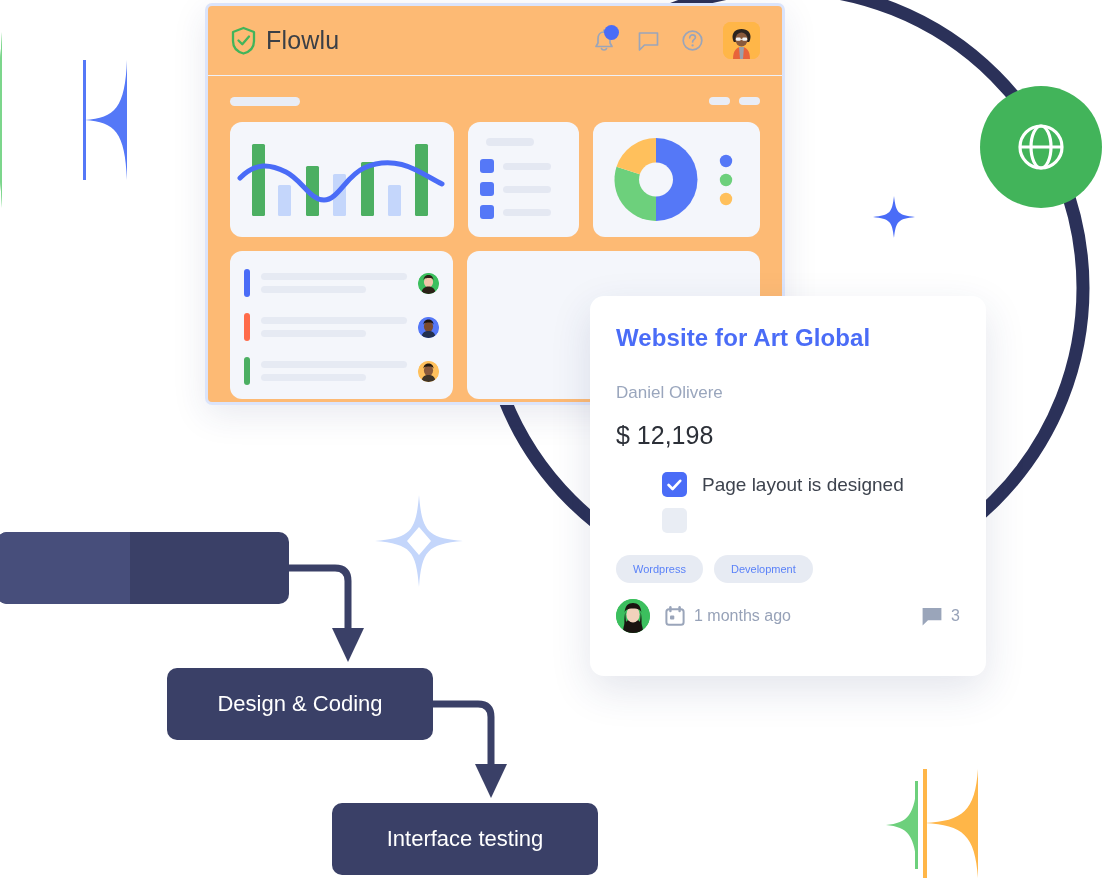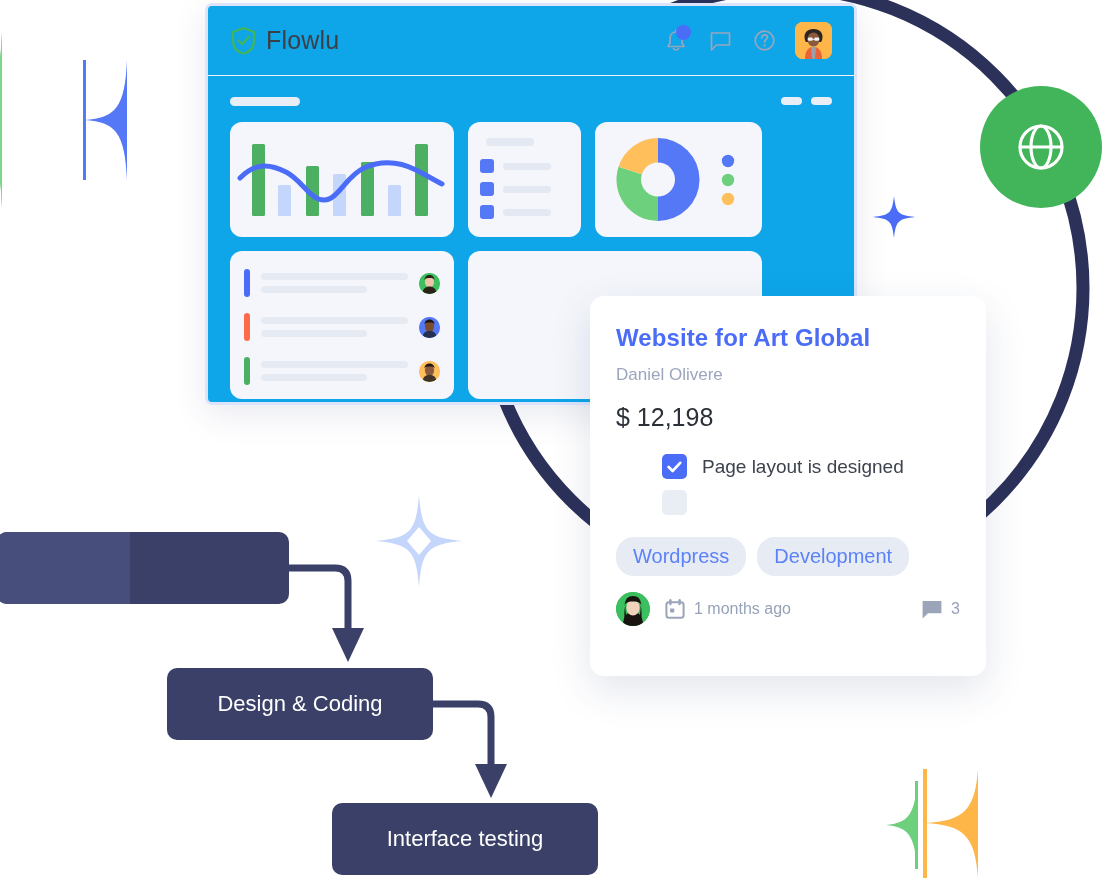--- a/index.html
+++ b/index.html
@@ -20,22 +20,22 @@
   #globe-badge {
     position: absolute; left: 980px; top: 86px;
     width: 122px; height: 122px; border-radius: 50%;
     background: #42b45a;
     display: flex; align-items: center; justify-content: center;
   }
 
   
   #dashboard {
     position: absolute; left: 205px; top: 3px;
-    width: 652px; height: 402px;
-    background: #0ea5e9;
+    width: 580px; height: 402px;
+    background: #fdba74;
     border: 3px solid #dbe4fb;
     border-radius: 7px;
     overflow: hidden;
     box-shadow: 0 10px 34px rgba(40,52,110,.10);
   }
   #dash-header {
     height: 70px; display: flex; align-items: center;
     justify-content: space-between;
     padding: 0 22px 0 22px;
     border-bottom: 1px solid #eef1f8;
@@ -83,31 +83,31 @@
 
   
   #project-card {
     position: absolute; left: 590px; top: 296px;
     width: 396px; height: 380px;
     background: #ffffff; border-radius: 14px;
     box-shadow: 0 14px 40px rgba(40,52,110,.13);
     padding: 28px 26px;
   }
   #card-title { font-size: 24px; font-weight: bold; color: #4a6cf7; letter-spacing: .1px; }
-  #card-client { font-size: 17px; color: #9aa6bd; margin-top: 13px; }
+  #card-client { font-size: 17px; color: #9aa6bd; margin-top: 31px; }
   #card-amount { font-size: 25px; color: #2c3038; margin-top: 18px; }
   .checklist { margin-top: 22px; }
   .check-row { display: flex; align-items: center; gap: 15px; margin-bottom: 11px; margin-left: 46px; }
   .cbox { width: 25px; height: 25px; border-radius: 5px; flex:none; display:flex; align-items:center; justify-content:center; }
   .cbox.on { background: #4a6cf7; }
   .cbox.off { background: #e9edf4; }
   .check-label { font-size: 19px; color: #3d434e; }
   .tags { display: flex; gap: 11px; margin-top: 22px; }
   .tag {
-    background: #e7ebf3; color: #5b82f8; font-size: 20px;
+    background: #e7ebf3; color: #5b82f8; font-size: 11px;
     padding: 8px 17px; border-radius: 18px;
   }
   #card-footer { display: flex; align-items: center; margin-top: 16px; }
   #footer-avatar { width: 34px; height: 34px; border-radius: 50%; background:#3cbf5e; overflow:hidden; position:relative; flex:none; }
   .meta { display: flex; align-items: center; gap: 8px; margin-left: 14px; }
   .meta-text { font-size: 16px; color: #97a2b8; }
   #comments { display: flex; align-items: center; gap: 8px; margin-left: auto; }
 
   
   .flow-box {

